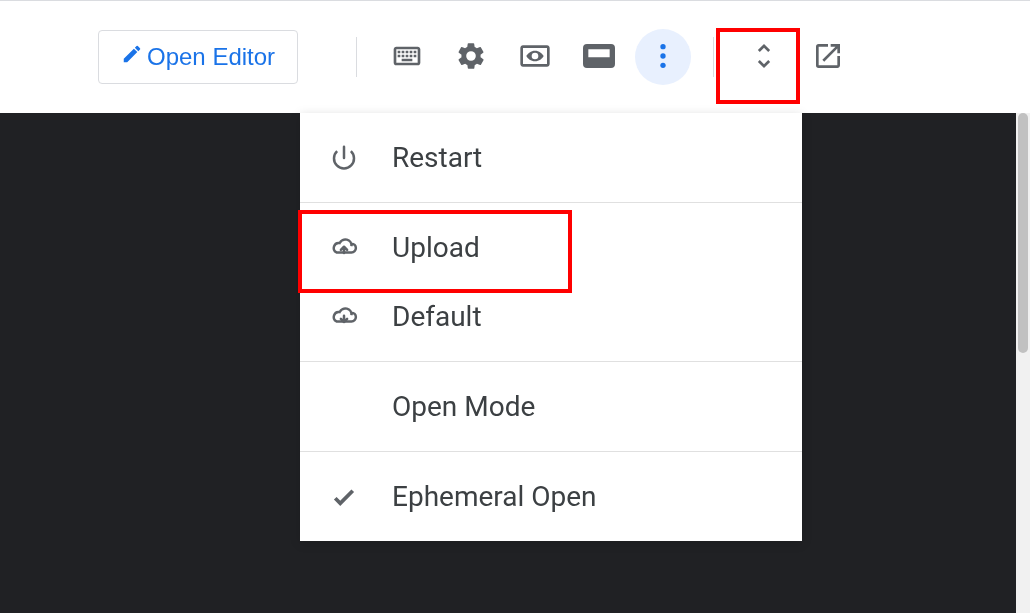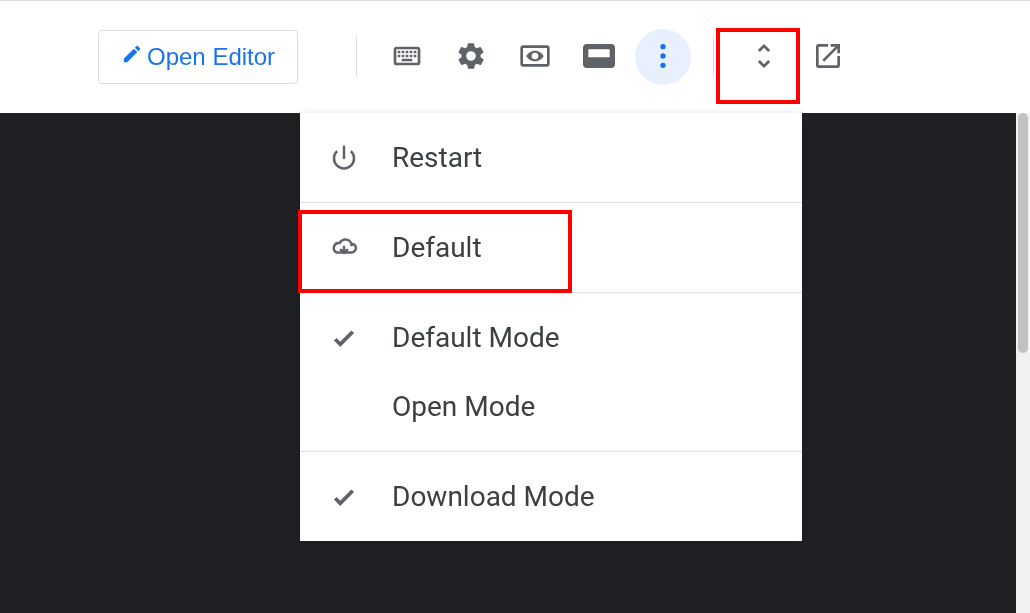--- a/index.html
+++ b/index.html
@@ -241,50 +241,51 @@
       </span>
       <span>Restart</span>
     </div>
   </div>
   <div class="dropdown-sep"></div>
   <div class="dropdown-section">
     <div class="dropdown-item">
       <span class="item-icon">
         <svg viewBox="0 0 24 24">
             <path d="M18 10.5A5 5 0 0 0 8.5 8 4 4 0 0 0 6 15.5h12a3.5 3.5 0 0 0 0-7z"></path>
+            <path d="M12 16v-5m0 0l-2.5 2.5M12 11l2.5 2.5" stroke-linecap="round"></path>
+          </svg>
+      </span>
+      <span>Upload</span>
+    </div>
+    <div class="dropdown-item">
+      <span class="item-icon">
+        <svg viewBox="0 0 24 24">
+            <path d="M18 10.5A5 5 0 0 0 8.5 8 4 4 0 0 0 6 15.5h12a3.5 3.5 0 0 0 0-7z"></path>
             <path d="M12 11v5m0 0l-2.5-2.5M12 16l2.5-2.5" stroke-linecap="round"></path>
           </svg>
       </span>
       <span>Default</span>
     </div>
   </div>
   <div class="dropdown-sep"></div>
   <div class="dropdown-section">
-    <div class="dropdown-item">
-      <span class="item-icon check">
-        <svg viewBox="0 0 24 24">
-            <path d="M5 13l4 4L19 7"></path>
-          </svg>
-      </span>
-      <span>Default Mode</span>
-    </div>
     <div class="dropdown-item">
       <span class="item-icon"></span>
       <span>Open Mode</span>
     </div>
   </div>
   <div class="dropdown-sep"></div>
   <div class="dropdown-section">
     <div class="dropdown-item">
       <span class="item-icon check">
         <svg viewBox="0 0 24 24">
             <path d="M5 13l4 4L19 7"></path>
           </svg>
       </span>
-      <span>Download Mode</span>
+      <span>Ephemeral Open</span>
     </div>
   </div>
 </div>
 
 <div class="highlight-box highlight-upload"></div>
 
 <div class="scrollbar">
   <div class="scrollbar-thumb"></div>
 </div>
 

